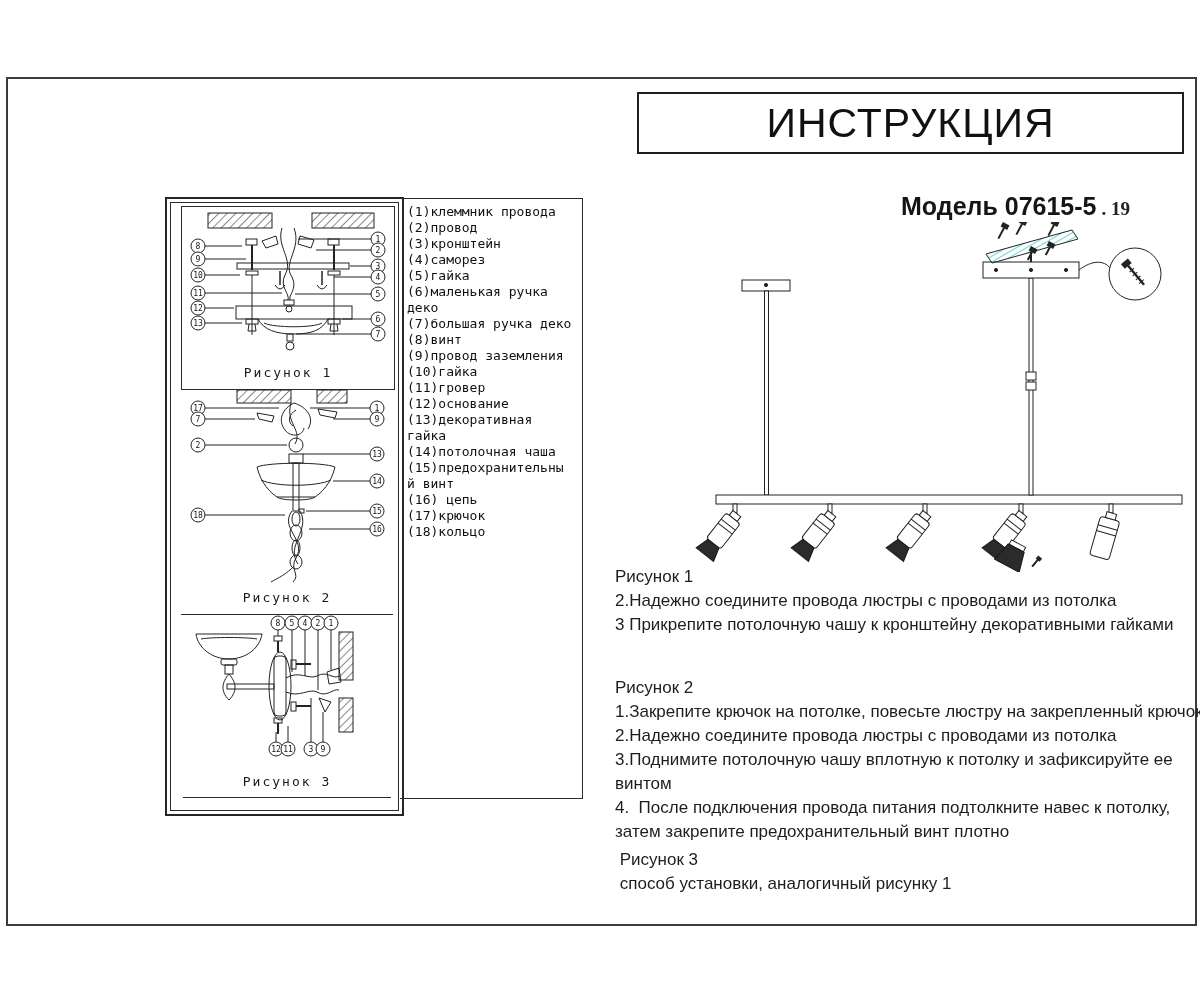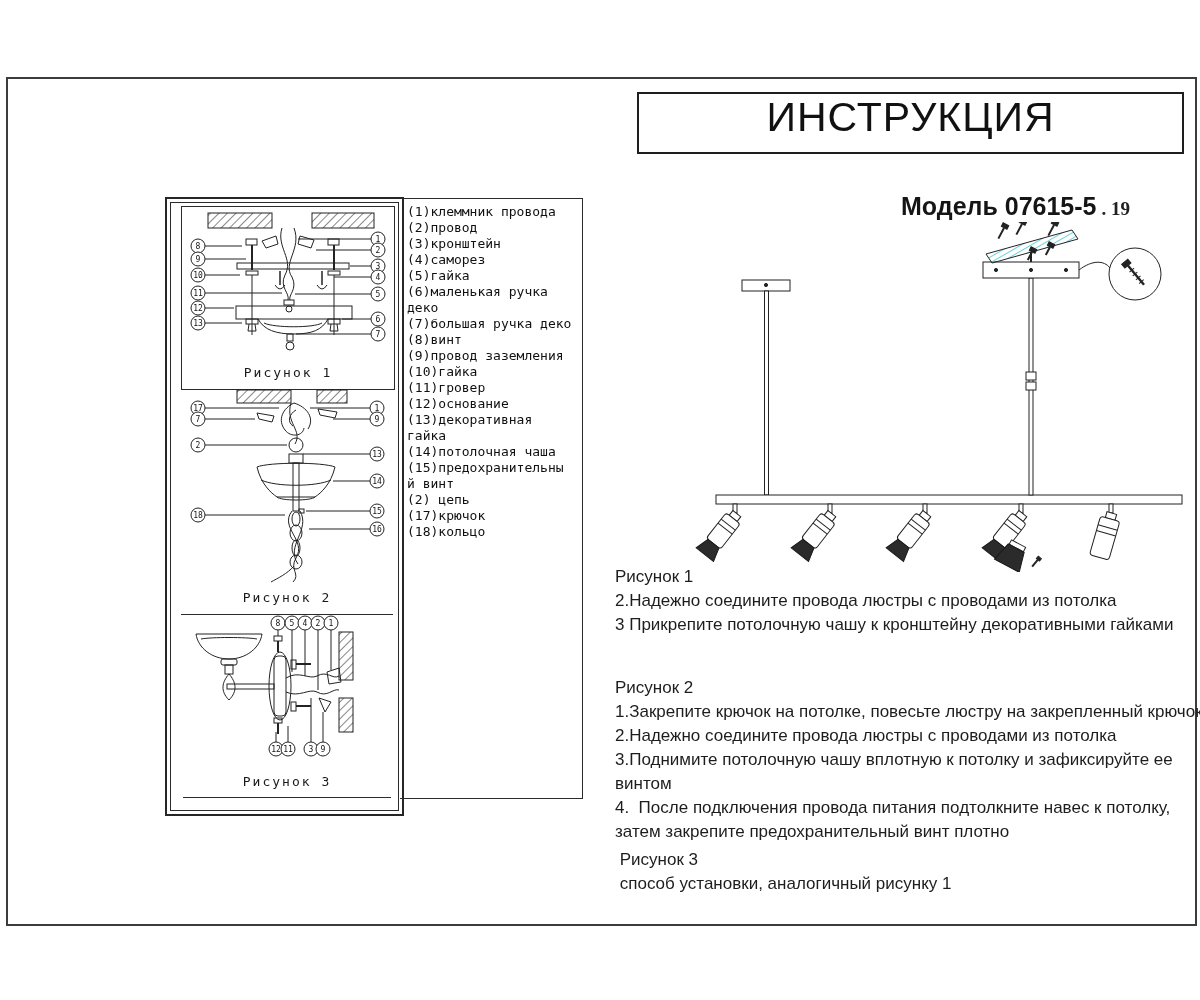--- a/index.html
+++ b/index.html
@@ -11,21 +11,21 @@
 
   
   .page-frame {
     left:6px; top:77px; width:1187px; height:845px;
     border:2px solid #3c3c3c;
   }
 
   
   .title-box {
     left:637px; top:92px; width:543px; height:58px;
-    border:2px solid #1e1e1e; display:flex; justify-content:center;
+    border:2px solid #1e1e1e; display:flex; align-items:center; justify-content:center;
   }
   .title-text { font-size:41px; letter-spacing:1px; color:#111; }
 
   .model-line {
     left:760px; top:192px; width:370px; text-align:right; white-space:nowrap;
   }
   .model-main { font-size:25px; font-weight:600; color:#151515; }
   .model-suffix { font-family:"Liberation Serif", serif; font-size:19px; margin-left:5px; color:#222;font-weight:bold; }
 
   
@@ -344,21 +344,21 @@
   <div class="pl">(8)винт</div>
   <div class="pl">(9)провод заземления</div>
   <div class="pl">(10)гайка</div>
   <div class="pl">(11)гровер</div>
   <div class="pl">(12)основание</div>
   <div class="pl">(13)декоративная</div>
   <div class="pl">гайка</div>
   <div class="pl">(14)потолочная чаша</div>
   <div class="pl">(15)предохранительны</div>
   <div class="pl">й винт</div>
-  <div class="pl">(2) цепь</div>
+  <div class="pl">(16) цепь</div>
   <div class="pl">(17)крючок</div>
   <div class="pl">(18)кольцо</div>
 </div>
 
 <div class="abs main-draw">
   <svg width="560" height="350" viewBox="0 0 560 350">
     <defs>
       <pattern id="p-teal" width="5" height="5" patternUnits="userSpaceOnUse" patternTransform="rotate(60)">
         <line x1="0" y1="0" x2="0" y2="5" stroke="#45c8d2" stroke-width="1.6"></line>
       </pattern>

